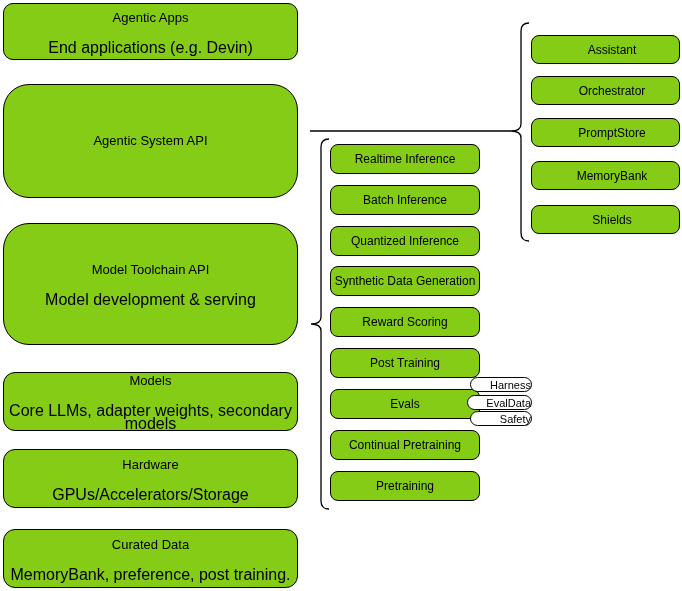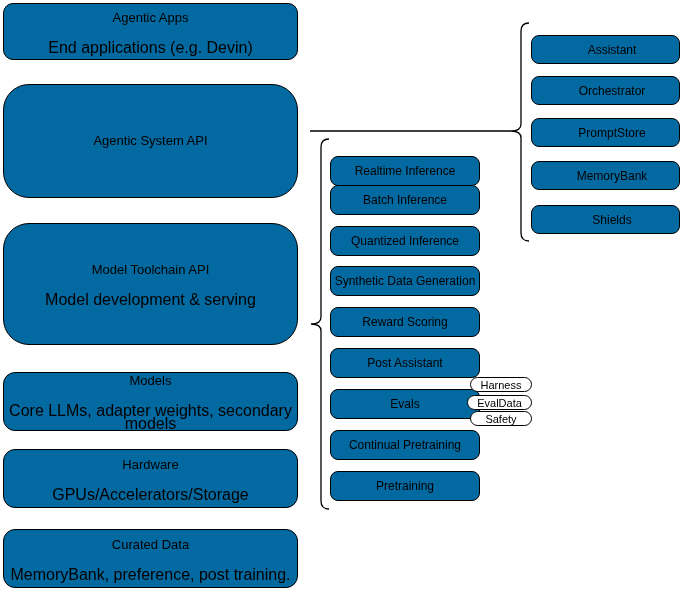--- a/index.html
+++ b/index.html
@@ -20,21 +20,21 @@
     position: absolute;
     left: 0;
     top: 0;
     width: 682px;
     height: 591px;
     pointer-events: none;
   }
   .node {
     position: absolute;
     box-sizing: border-box;
-    background: #0369a1;
+    background: #84cc16;
     border: 1.3px solid #000000;
     display: flex;
     flex-direction: column;
     align-items: center;
     justify-content: center;
     text-align: center;
   }
   .lbox {
     left: 3px;
     width: 295px;
@@ -70,21 +70,21 @@
   }
   .badge {
     position: absolute;
     box-sizing: border-box;
     background: #ffffff;
     border: 1.3px solid #000000;
     border-radius: 8px;
     height: 15px;
     display: flex;
     align-items: center;
-    justify-content: center;
+    justify-content: flex-end;
     font-size: 11px;
     z-index: 3;
   }
 </style>
 </head>
 <body>
 
 <div class="canvas">
 
   <svg class="overlay" viewBox="0 0 682 591">
@@ -115,37 +115,37 @@
   <div class="node lbox r12" style="top:449px;height:59px;">
     <div class="title">Hardware</div>
     <div class="subtitle">GPUs/Accelerators/Storage</div>
   </div>
 
   <div class="node lbox r12" style="top:529px;height:59px;">
     <div class="title">Curated Data</div>
     <div class="subtitle">MemoryBank, preference, post training.</div>
   </div>
 
-  <div class="node mbox" style="top:156px;">
+  <div class="node mbox" style="top:144px;">
     <span>Realtime Inference</span>
   </div>
   <div class="node mbox" style="top:185px;">
     <span>Batch Inference</span>
   </div>
   <div class="node mbox" style="top:226px;">
     <span>Quantized Inference</span>
   </div>
   <div class="node mbox" style="top:266px;">
     <span>Synthetic Data Generation</span>
   </div>
   <div class="node mbox" style="top:307px;">
     <span>Reward Scoring</span>
   </div>
   <div class="node mbox" style="top:348px;">
-    <span>Post Assistant</span>
+    <span>Post Training</span>
   </div>
   <div class="node mbox" style="top:389px;">
     <span>Evals</span>
   </div>
   <div class="node mbox" style="top:430px;">
     <span>Continual Pretraining</span>
   </div>
   <div class="node mbox" style="top:471px;">
     <span>Pretraining</span>
   </div>

